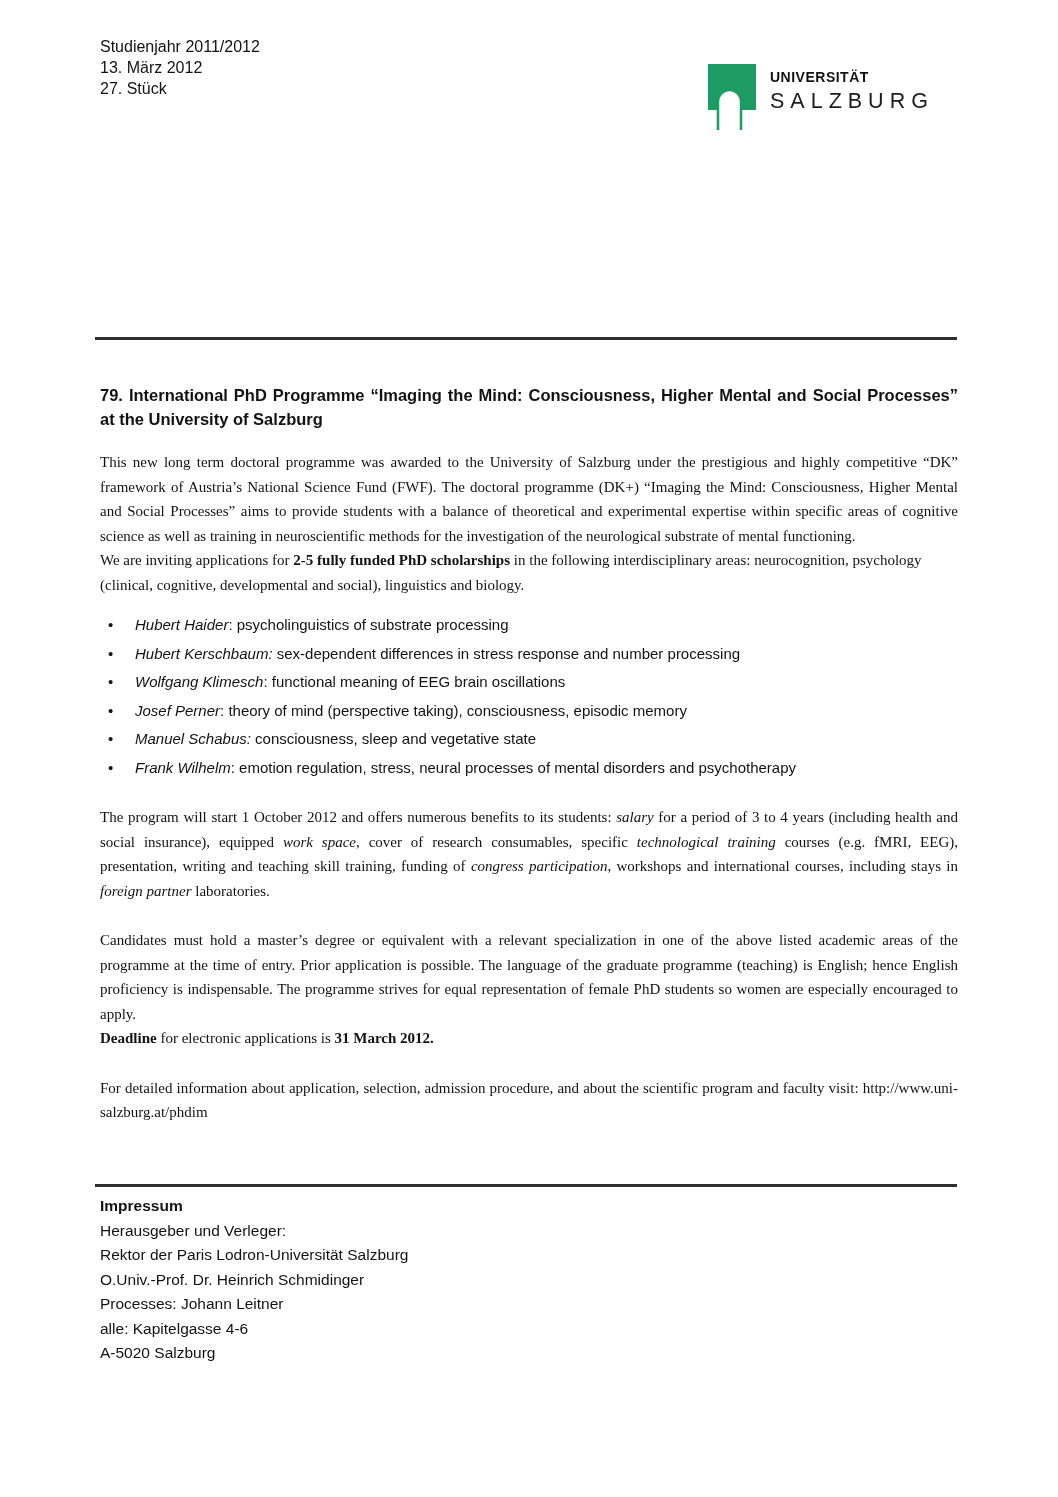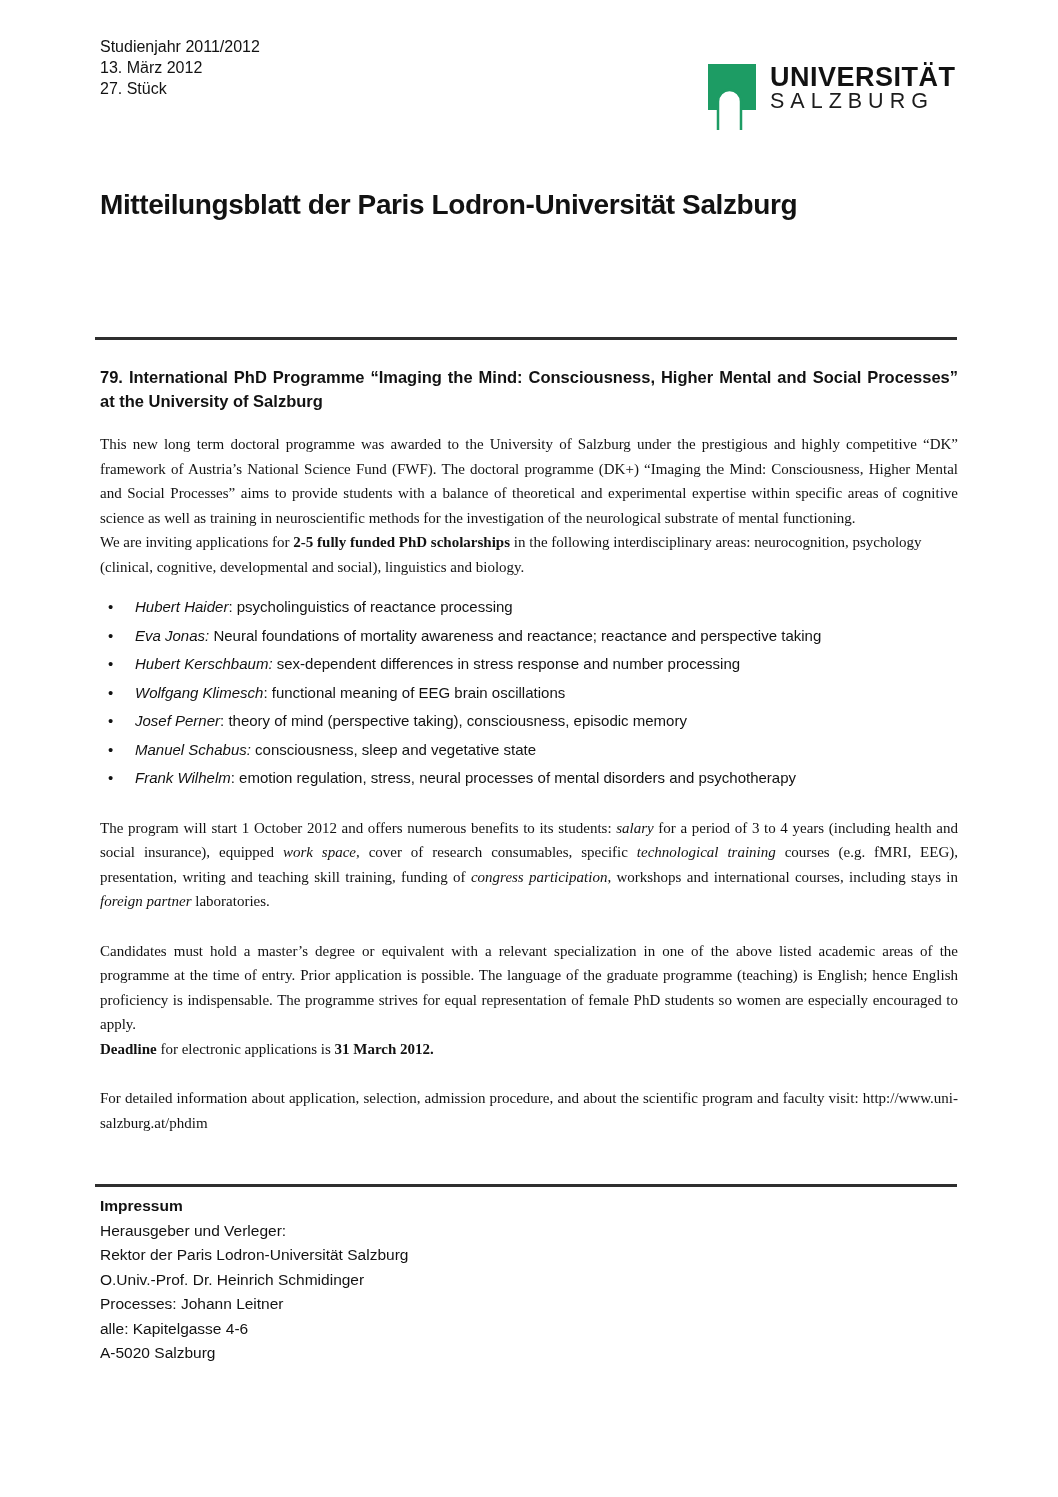--- a/index.html
+++ b/index.html
@@ -27,21 +27,21 @@
   .logo {
     position: absolute;
     left: 708px;
     top: 64px;
     display: flex;
     align-items: flex-start;
   }
   .logo-mark { display: block; }
   .logo-text { margin-left: 12px; margin-top: 1px; }
   .logo-line1 {
-    font-size: 27px;
+    font-size: 14px;
     font-weight: bold;
     letter-spacing: 0.5px;
     line-height: 24px;
     color: #121212;
   }
   .logo-line2 {
     font-size: 21.5px;
     letter-spacing: 6px;
     line-height: 24px;
     color: #1c1c1c;
@@ -64,21 +64,21 @@
     width: 862px;
     height: 3px;
     background: #2e2e2e;
   }
   .rule-top { top: 337px; }
 
   
   .article {
     position: absolute;
     left: 100px;
-    top: 365px;
+    top: 383px;
     width: 858px;
     font-size: 15px;
     line-height: 24.5px;
   }
   .article-heading {
     margin: 0 0 19px 0;
     font-size: 16.5px;
     font-weight: bold;
     line-height: 24px;
     text-align: justify;
@@ -137,33 +137,31 @@
     <svg class="logo-mark" width="50" height="68" viewBox="0 0 50 68" aria-hidden="true">
       <rect x="0" y="0" width="48" height="46" fill="#1d9c64"></rect>
       <path d="M10 66 L10 37.5 A11.5 11.5 0 0 1 33 37.5 L33 66" fill="#ffffff" stroke-width="2.5" stroke="#1d9c64"></path>
     </svg>
     <div class="logo-text">
       <div class="logo-line1">UNIVERSITÄT</div>
       <div class="logo-line2">SALZBURG</div>
     </div>
   </div>
 
-  <div class="doc-title">Mitteilungsblatt der Paris Lodron-Universität Salzburg</div>
 
   <div class="rule rule-top"></div>
 
   <div class="article">
     <h2 class="article-heading">79. International PhD Programme “Imaging the Mind: Consciousness, Higher Mental and Social Processes” at the University of Salzburg</h2>
 
     <p class="just">This new long term doctoral programme was awarded to the University of Salzburg under the prestigious and highly competitive “DK” framework of Austria’s National Science Fund (FWF). The doctoral programme (DK+) “Imaging the Mind: Consciousness, Higher Mental and Social Processes” aims to provide students with a balance of theoretical and experimental expertise within specific areas of cognitive science as well as training in neuroscientific methods for the investigation of the neurological substrate of mental functioning.</p>
     <p><span>We are inviting applications for </span><span class="b">2-5 fully funded PhD scholarships</span><span> in the following interdisciplinary areas: neurocognition, psychology (clinical, cognitive, developmental and social), linguistics and biology.</span></p>
 
     <ul class="bullets">
-      <li><span class="i">Hubert Haider</span><span>: psycholinguistics of reactance processing</span></li>
-      <li><span class="i">Eva Jonas:</span><span> Neural foundations of mortality awareness and reactance; reactance and perspective taking</span></li>
+      <li><span class="i">Hubert Haider</span><span>: psycholinguistics of substrate processing</span></li>
       <li><span class="i">Hubert Kerschbaum:</span><span> sex-dependent differences in stress response and number processing</span></li>
       <li><span class="i">Wolfgang Klimesch</span><span>: functional meaning of EEG brain oscillations</span></li>
       <li><span class="i">Josef Perner</span><span>: theory of mind (perspective taking), consciousness, episodic memory</span></li>
       <li><span class="i">Manuel Schabus:</span><span> consciousness, sleep and vegetative state</span></li>
       <li><span class="i">Frank Wilhelm</span><span>: emotion regulation, stress, neural processes of mental disorders and psychotherapy</span></li>
     </ul>
 
     <p class="just mt"><span>The program will start 1 October 2012 and offers numerous benefits to its students: </span><span class="i">salary</span><span> for a period of 3 to 4 years (including health and social insurance), equipped </span><span class="i">work space</span><span>, cover of research consumables, specific </span><span class="i">technological training</span><span> courses (e.g. fMRI, EEG), presentation, writing and teaching skill training, funding of </span><span class="i">congress participation</span><span>, workshops and international courses, including stays in </span><span class="i">foreign partner</span><span> laboratories.</span></p>
 
     <p class="just mt">Candidates must hold a master’s degree or equivalent with a relevant specialization in one of the above listed academic areas of the programme at the time of entry. Prior application is possible. The language of the graduate programme (teaching) is English; hence English proficiency is indispensable. The programme strives for equal representation of female PhD students so women are especially encouraged to apply.</p>

